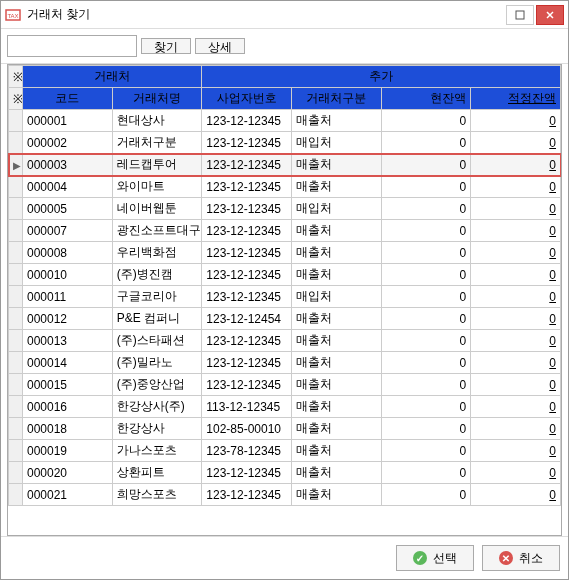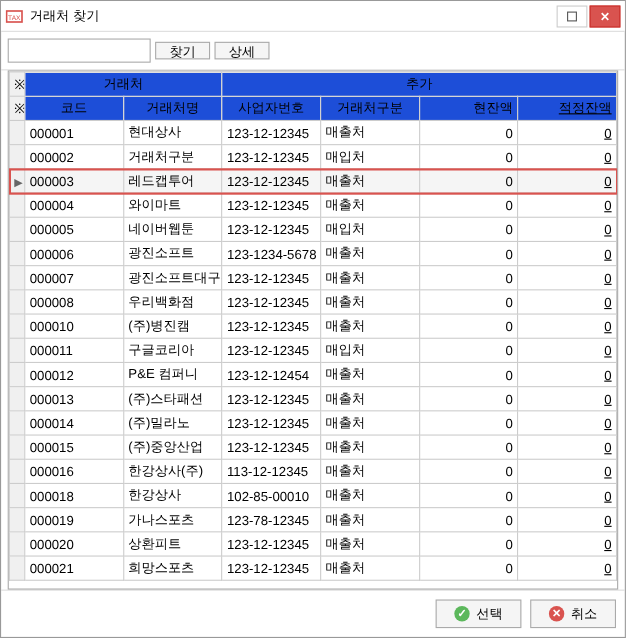--- a/index.html
+++ b/index.html
@@ -127,29 +127,20 @@
             <td class="col-sel"><span class="sel-marker"></span></td>
             <td class="col-code">000005</td>
             <td class="col-name">네이버웹툰</td>
             <td class="col-biz">123-12-12345</td>
             <td class="col-type">매입처</td>
             <td class="col-bal num">0</td>
             <td class="col-bal2 num">0</td>
           </tr>
           <tr>
             <td class="col-sel"><span class="sel-marker"></span></td>
-            <td class="col-code">000006</td>
-            <td class="col-name">광진소프트</td>
-            <td class="col-biz">123-1234-5678</td>
-            <td class="col-type">매출처</td>
-            <td class="col-bal num">0</td>
-            <td class="col-bal2 num">0</td>
-          </tr>
-          <tr>
-            <td class="col-sel"><span class="sel-marker"></span></td>
             <td class="col-code">000007</td>
             <td class="col-name">광진소프트대구센터</td>
             <td class="col-biz">123-12-12345</td>
             <td class="col-type">매출처</td>
             <td class="col-bal num">0</td>
             <td class="col-bal2 num">0</td>
           </tr>
           <tr>
             <td class="col-sel"><span class="sel-marker"></span></td>
             <td class="col-code">000008</td>

